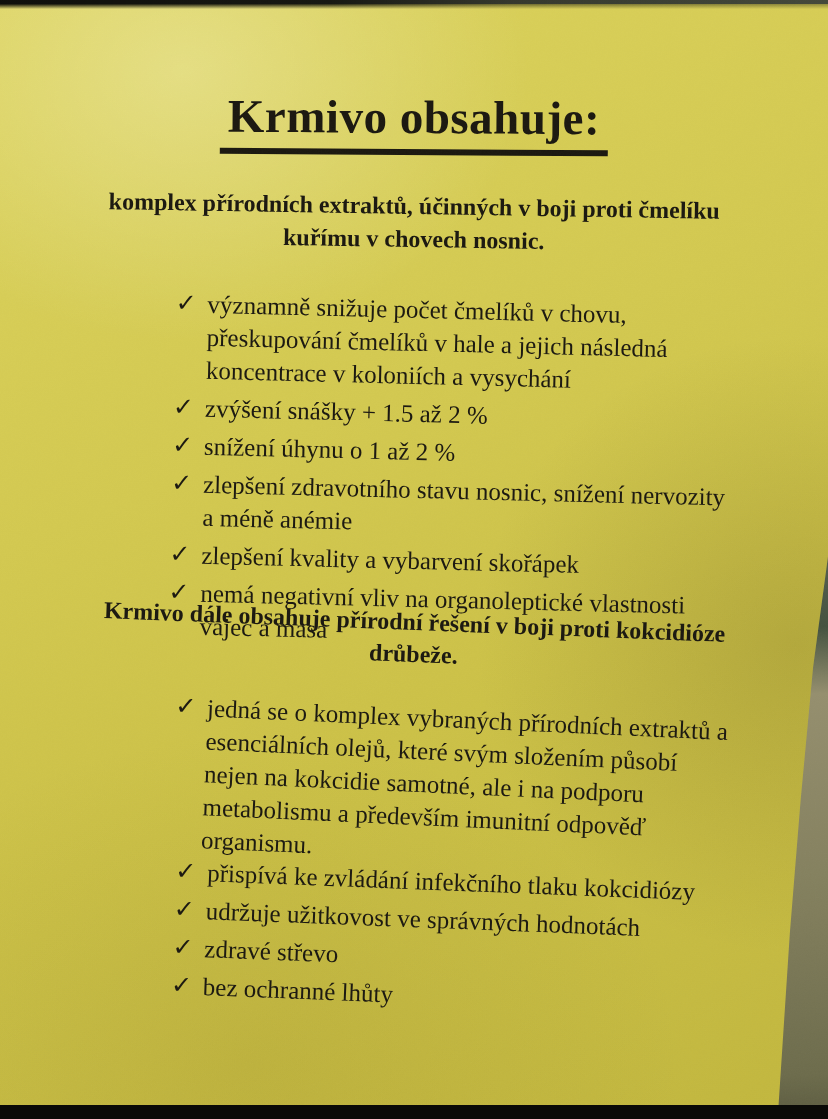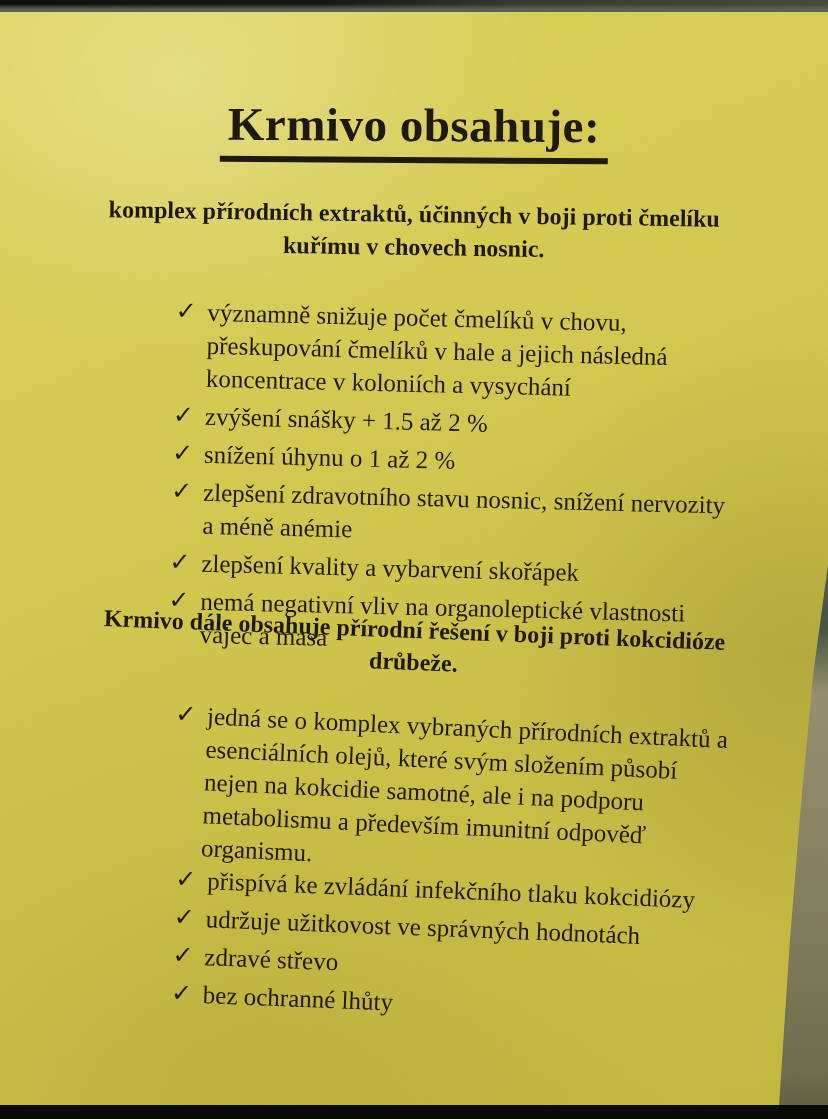--- a/index.html
+++ b/index.html
@@ -7,21 +7,21 @@
     width:828px;height:1119px;overflow:hidden;
     font-family:"Liberation Serif","DejaVu Serif",serif;
     background:#0c0c09;
   }
   .photo{
     position:relative;width:828px;height:1119px;overflow:hidden;
     background:linear-gradient(to bottom,#5a6152 48%, #44523f 56%, #958f6e 62%, #85815f 78%, #6d6c4c 96%, #5b5b40 100%);
   }
   
   .paper{
-    position:absolute;left:0;top:12px;width:828px;height:1105px;
+    position:absolute;left:0;top:4px;width:828px;height:1105px;
     background:
       radial-gradient(ellipse 60% 35% at 22% 6%, rgba(255,255,225,0.30), rgba(255,255,225,0) 70%),
       radial-gradient(ellipse 55% 40% at 96% 58%, rgba(95,85,25,0.22), rgba(95,85,25,0) 70%),
       radial-gradient(ellipse 70% 40% at 30% 96%, rgba(120,105,25,0.12), rgba(120,105,25,0) 75%),
       linear-gradient(158deg,#dcd35d 0%,#d3c950 38%,#ccc147 62%,#c2b73e 100%);
     clip-path:polygon(0 0,100% 0,100% 50%,98.2% 60%,96.7% 72%,95.4% 84%,94% 100%,0 100%);
   }
   .block{position:absolute;color:#1b1810;}
   .title-block{
     top:86px;left:0;width:100%;text-align:center;

